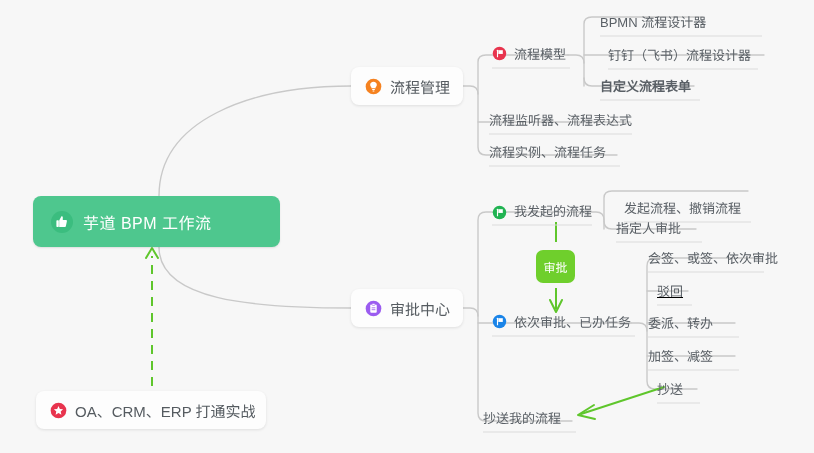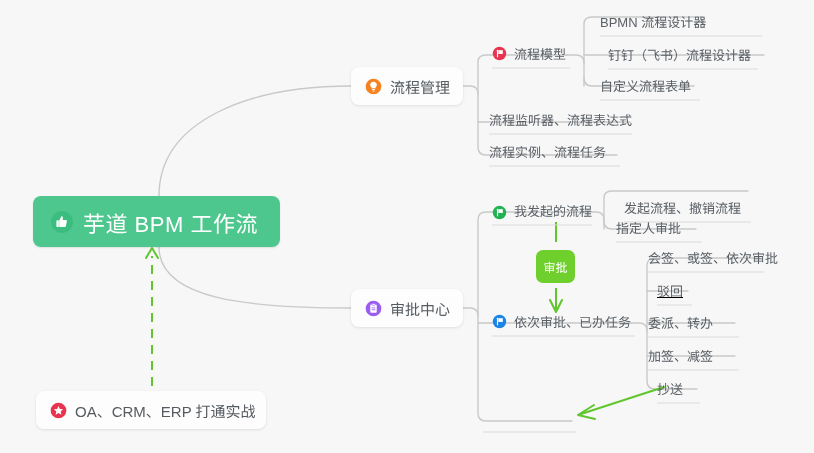--- a/index.html
+++ b/index.html
@@ -35,21 +35,21 @@
     background: #4ec78e;
     border-radius: 8px;
     box-sizing: border-box;
     display: flex;
     align-items: center;
     padding-left: 17px;
     box-shadow: 0 1px 2px rgba(0,0,0,0.10);
   }
   .root-label {
     color: #ffffff;
-    font-size: 22px;
+    font-size: 16px;
     letter-spacing: 0.5px;
     margin-left: 9px;
     white-space: nowrap;
   }
 
   
   .card {
     position: absolute;
     background: #fdfdfd;
     border-radius: 8px;
@@ -250,21 +250,21 @@
   </div>
 
   <div class="leaf" style="left:600px; top:12px;">
     <span class="leaf-label">BPMN 流程设计器</span>
   </div>
 
   <div class="leaf" style="left:608px; top:45px;">
     <span class="leaf-label">钉钉（飞书）流程设计器</span>
   </div>
 
-  <div class="leaf" style="left:600px; top:76px;">
+  <div class="leaf" style="left:600px; top:76px;font-weight:bold;">
     <span class="leaf-label">自定义流程表单</span>
   </div>
 
   <div class="leaf" style="left:489px; top:110px;">
     <span class="leaf-label">流程监听器、流程表达式</span>
   </div>
 
   <div class="leaf" style="left:489px; top:142px;">
     <span class="leaf-label">流程实例、流程任务</span>
   </div>
@@ -312,14 +312,17 @@
   </div>
 
   <div class="leaf" style="left:648px; top:346px;">
     <span class="leaf-label">加签、减签</span>
   </div>
 
   <div class="leaf" style="left:657px; top:379px;">
     <span class="leaf-label">抄送</span>
   </div>
 
+  <div class="leaf" style="left:483px; top:408px;">
+    <span class="leaf-label">抄送我的流程</span>
+  </div>
 
 </div>
 
 </body></html>

